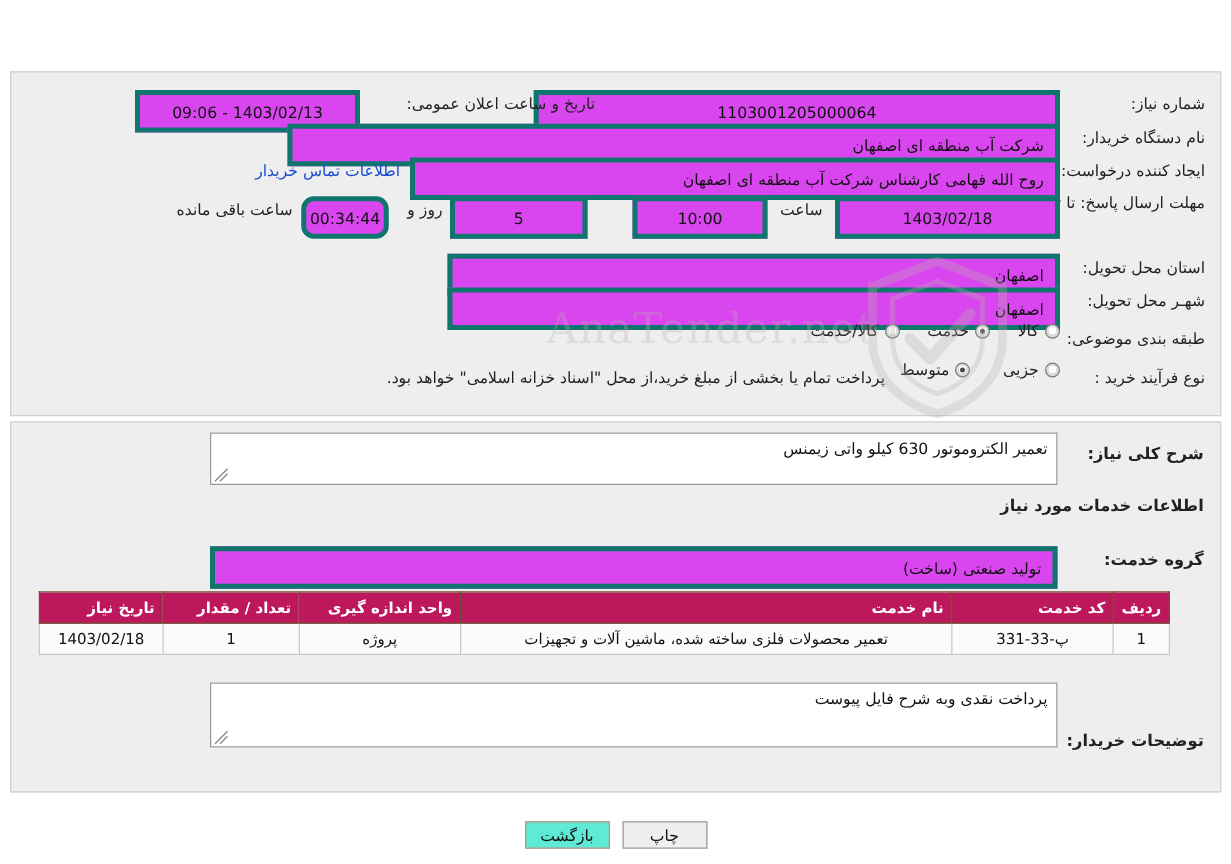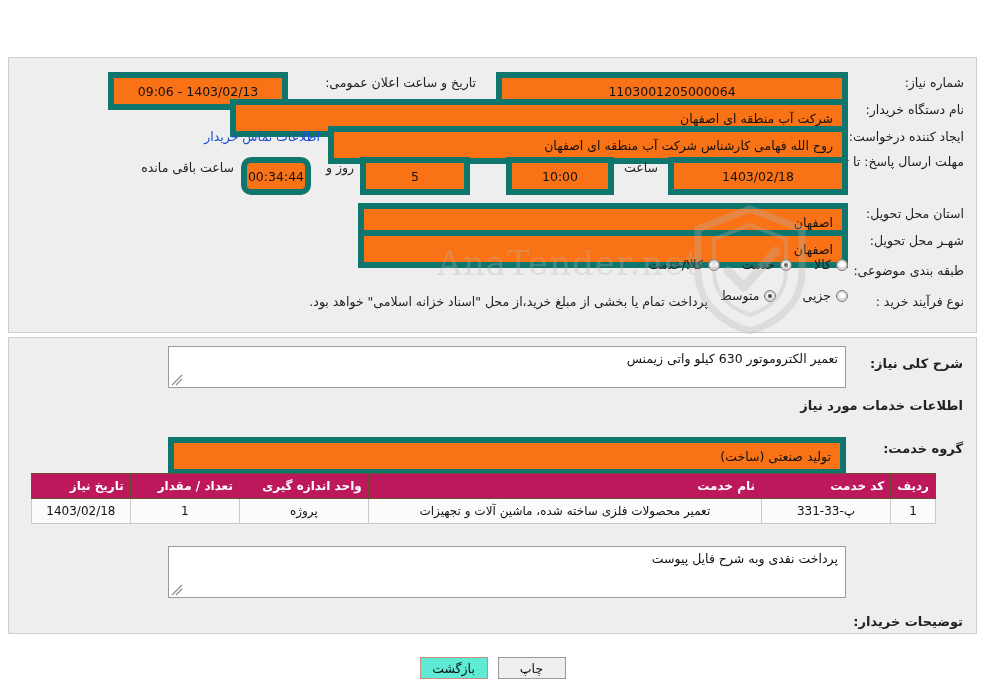--- a/index.html
+++ b/index.html
@@ -79,22 +79,22 @@
     direction: rtl;
   }
   .lbl {
     font-size: 12.5px;
     color: #222;
     text-align: right;
     white-space: nowrap;
     line-height: 1.35;
   }
   .fld {
-    background: #f97316;
-    border: 6px solid #0f766e;
+    background: #d946ef;
+    border: 4px solid #0f766e;
     height: 21px;
     font-size: 12.5px;
     color: #111;
     display: flex;
     align-items: center;
     justify-content: center;
     padding: 13px 4px;
     overflow: hidden;
     white-space: nowrap;
   }
@@ -205,21 +205,21 @@
 </style>
 </head>
 <body>
 
 <div id="page">
 
 
   <div class="panel" id="panel-top">
 
     <div class="tlabel lbl" style="top:17px;">شماره نیاز:</div>
-    <div class="fld center" style="position:absolute; top:14px; right:128px; width:352px;">1103001205000064</div>
+    <div class="fld center" style="position:absolute; top:14px; right:128px; width:421px;">1103001205000064</div>
 
     <div class="lbl" style="position:absolute; top:17px; right:500px; width:180px; text-align:right;">تاریخ و ساعت اعلان عمومی:</div>
     <div class="fld center" style="position:absolute; top:14px; right:688px; width:180px;">1403/02/13 - 09:06</div>
 
     <div class="tlabel lbl" style="top:44px;">نام دستگاه خریدار:</div>
     <div class="fld" style="position:absolute; top:41px; right:128px; width:618px; justify-content:flex-start; padding-right:9px;">شرکت آب منطقه ای اصفهان</div>
 
     <div class="tlabel lbl" style="top:71px;">ایجاد کننده درخواست:</div>
     <div class="fld" style="position:absolute; top:68px; right:128px; width:520px; justify-content:flex-start; padding-right:9px;">روح الله فهامی کارشناس شرکت آب منطقه ای اصفهان</div>
     <a class="link" style="position:absolute; top:71px; right:656px;">اطلاعات تماس خریدار</a>
@@ -310,21 +310,21 @@
           <td>1</td>
           <td>پ-33-331</td>
           <td>تعمیر محصولات فلزی ساخته شده، ماشین آلات و تجهیزات</td>
           <td>پروژه</td>
           <td>1</td>
           <td>1403/02/18</td>
         </tr>
       </tbody>
     </table>
 
-    <div class="sect-label" style="top:248px; right:13px;margin-top:28px;">توضیحات خریدار:</div>
+    <div class="sect-label" style="top:248px; right:13px;">توضیحات خریدار:</div>
     <div class="textarea-box" style="top:208px; right:130px; width:678px; height:52px;">
       <span>پرداخت نقدی وبه شرح فایل پیوست</span>
       <svg class="resize-grip" viewBox="0 0 12 12">
         <path d="M11 1 L1 11" stroke="#8a8a8a" stroke-width="1.1" fill="none"></path>
         <path d="M11 5 L5 11" stroke="#8a8a8a" stroke-width="1.1" fill="none"></path>
       </svg>
     </div>
   </div>
 
   <div class="footer">

